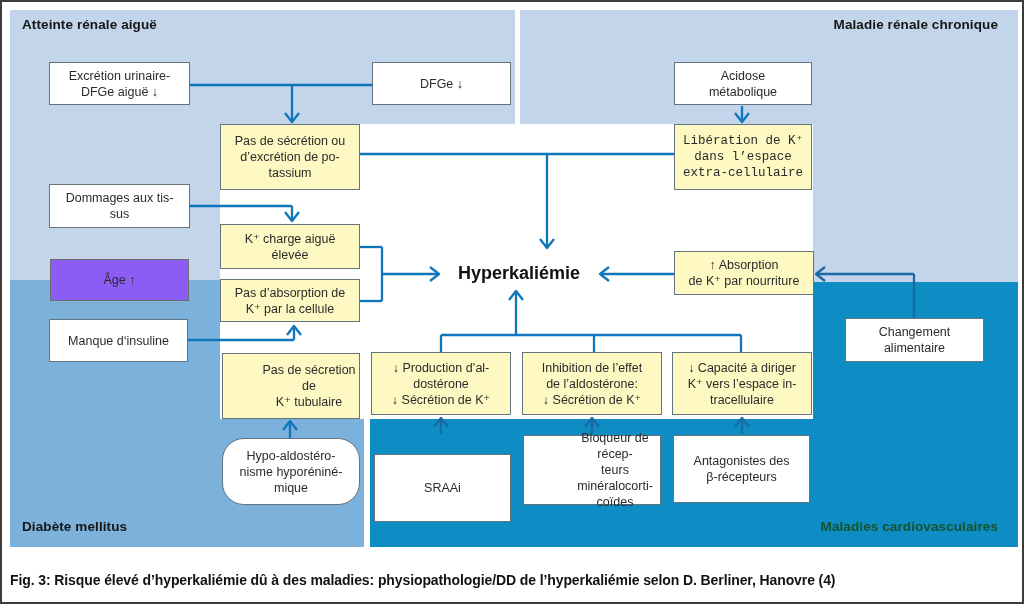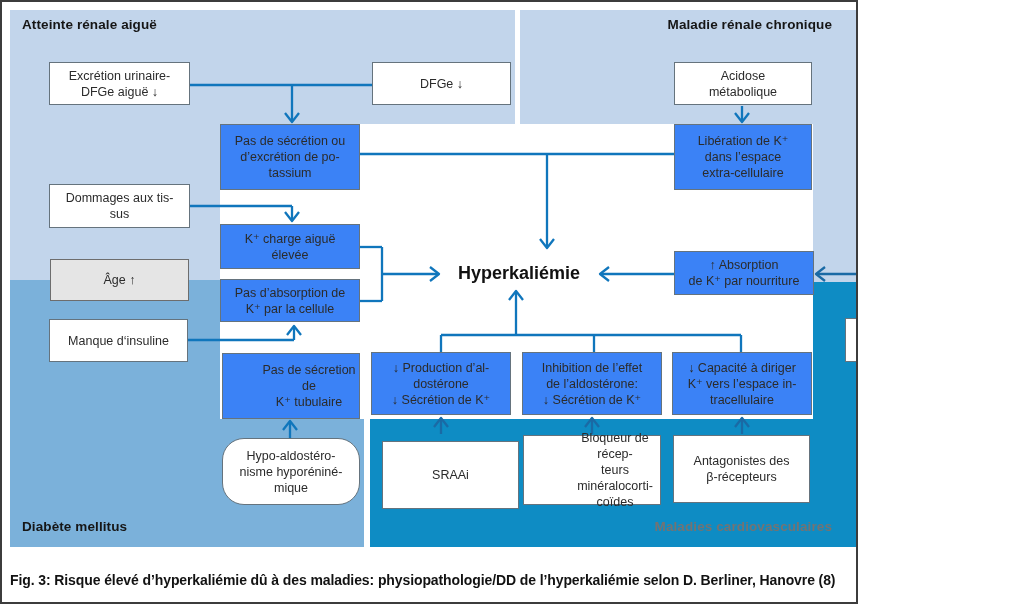--- a/index.html
+++ b/index.html
@@ -1,66 +1,66 @@
 <!DOCTYPE html>
 <html><head>
 <meta charset="utf-8">
 <style>
   html,body{margin:0;padding:0;background:#fff;}
   #frame{
     position:relative;
-    width:858px;height:604px;
+    width:1024px;height:604px;
     box-sizing:border-box;
     border:2px solid #3c3c3c;
     background:#ffffff;
     font-family:"Liberation Sans","DejaVu Sans",sans-serif;
     overflow:hidden;
   }
   .abs{position:absolute;}
   
   .q-tl{left:8px;top:8px;width:505px;height:270px;background:#c2d5eb;}
   .q-tr{left:518px;top:8px;width:498px;height:272px;background:#c2d5eb;}
   .q-bl{left:8px;top:278px;width:354px;height:267px;background:#7bb1da;}
   .q-br-right{left:811px;top:280px;width:205px;height:265px;background:#0e8cc4;}
   .q-br-bottom{left:368px;top:417px;width:443px;height:128px;background:#0e8cc4;}
   .center-white{left:218px;top:122px;width:593px;height:295px;background:#ffffff;}
   
   .qlabel{font-size:13.5px;font-weight:bold;color:#161616;letter-spacing:0.1px;}
-  .qlabel.light{color:#737373;}
+  .qlabel.light{color:#14532d;}
   
   .box{
     box-sizing:border-box;
     display:flex;align-items:center;justify-content:center;
     border:1.5px solid #65737d;
     font-size:12.5px;line-height:1.28;color:#2b2b2b;
     z-index:4;
   }
   .box span{display:block;text-align:center;white-space:pre-line;}
   .box.white{background:#ffffff;}
-  .box.lightblue{background:#3b82f6;justify-content:center;}
-  .box.gray{background:#e5e5e5;border-color:#6d6d6d;}
+  .box.lightblue{background:#fef9c3;justify-content:center;}
+  .box.gray{background:#8b5cf6;border-color:#6d6d6d;}
   
   .b-excretion{left:47px;top:60px;width:141px;height:43px;align-items:center;}
   .b-dfge{left:370px;top:60px;width:139px;height:43px;}
   .b-acidose{left:672px;top:60px;width:138px;height:43px;}
   .b-potassium{left:218px;top:122px;width:140px;height:66px;}
-  .b-liberation{left:672px;top:122px;width:138px;height:66px;}
+  .b-liberation{left:672px;top:122px;width:138px;height:66px;font-family:Liberation Mono, monospace;}
   .b-dommages{left:47px;top:182px;width:141px;height:44px;}
   .b-age{left:48px;top:257px;width:139px;height:42px;}
   .b-kcharge{left:218px;top:222px;width:140px;height:45px;}
   .b-abscell{left:218px;top:277px;width:140px;height:43px;}
   .b-manque{left:47px;top:317px;width:139px;height:43px;}
   .b-absfood{left:672px;top:249px;width:140px;height:44px;}
   .b-changement{left:843px;top:316px;width:139px;height:44px;}
   .b-tubulaire{left:220px;top:351px;width:138px;height:66px;padding-left:36px;}
   .b-production{left:369px;top:350px;width:140px;height:63px;}
   .b-inhibition{left:520px;top:350px;width:140px;height:63px;}
   .b-capacite{left:670px;top:350px;width:140px;height:63px;}
   .b-hypo{left:220px;top:436px;width:138px;height:67px;border-radius:22px;}
-  .b-sraai{left:372px;top:439px;width:137px;height:68px;margin-left:8px;}
+  .b-sraai{left:372px;top:452px;width:137px;height:68px;}
   .b-bloqueur{left:521px;top:433px;width:138px;height:70px;padding-left:46px;}
   .b-antagonistes{left:671px;top:433px;width:137px;height:68px;}
   
   .center-term{
     left:437px;top:257px;width:160px;height:28px;
     display:flex;align-items:center;justify-content:center;
     font-size:18px;font-weight:bold;color:#111;z-index:4;
   }
   
   #arrows{position:absolute;left:0;top:0;width:1024px;height:604px;z-index:3;pointer-events:none;}
@@ -236,14 +236,14 @@
 teurs minéralocorti-
 coïdes</span>
     </div>
   <div class="abs box white b-antagonistes">
     <span>Antagonistes des
 β-récepteurs</span>
     </div>
 
   <div class="abs center-term">Hyperkaliémie</div>
 
-  <div class="abs caption">Fig. 3: Risque élevé d’hyperkaliémie dû à des maladies: physiopathologie/DD de l’hyperkaliémie selon D. Berliner, Hanovre (8)</div>
+  <div class="abs caption">Fig. 3: Risque élevé d’hyperkaliémie dû à des maladies: physiopathologie/DD de l’hyperkaliémie selon D. Berliner, Hanovre (4)</div>
 </div>
 
 </body></html>

